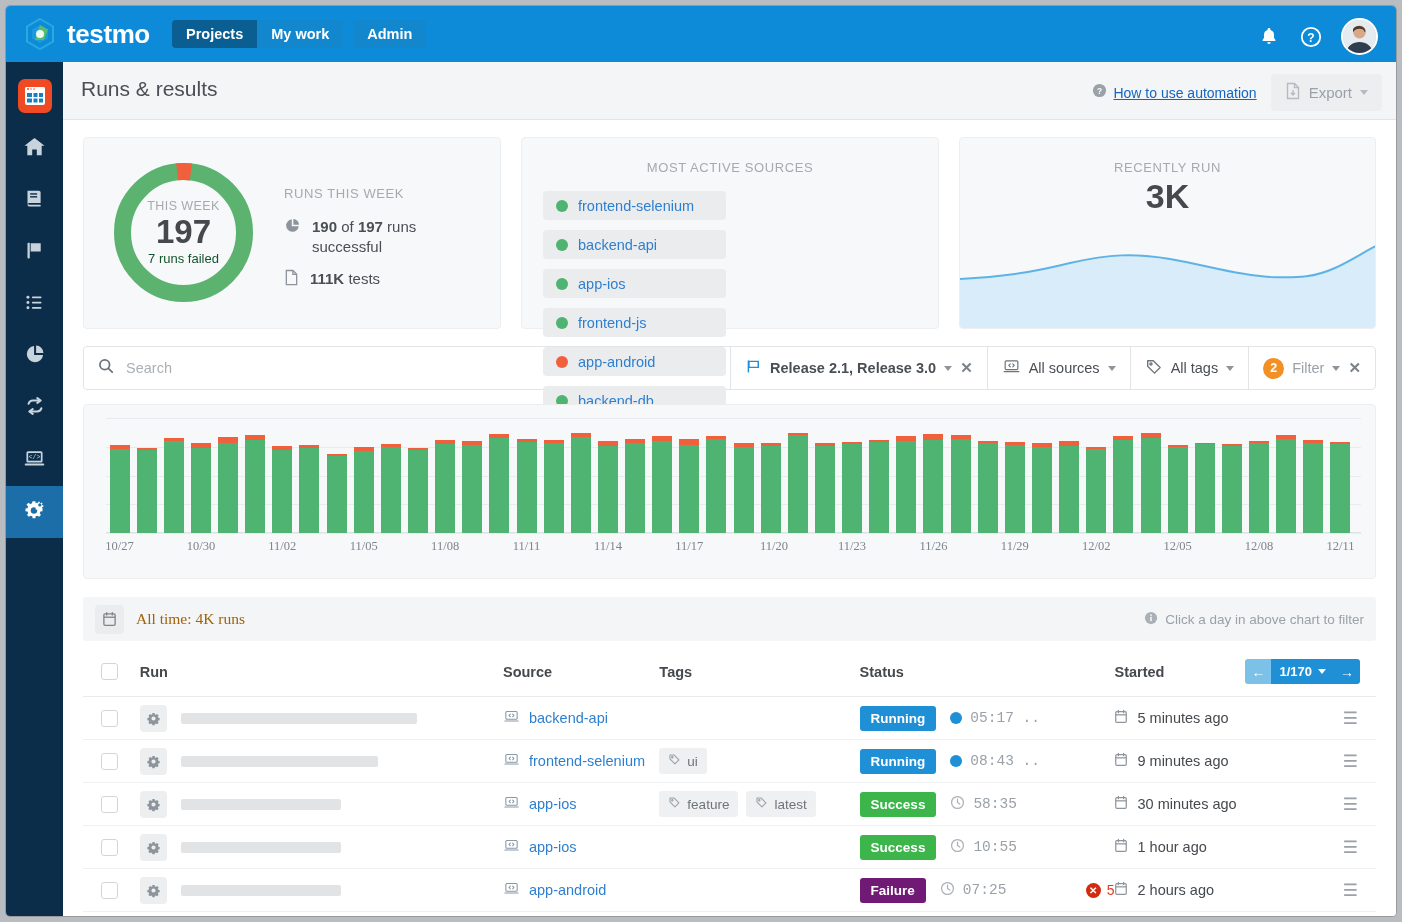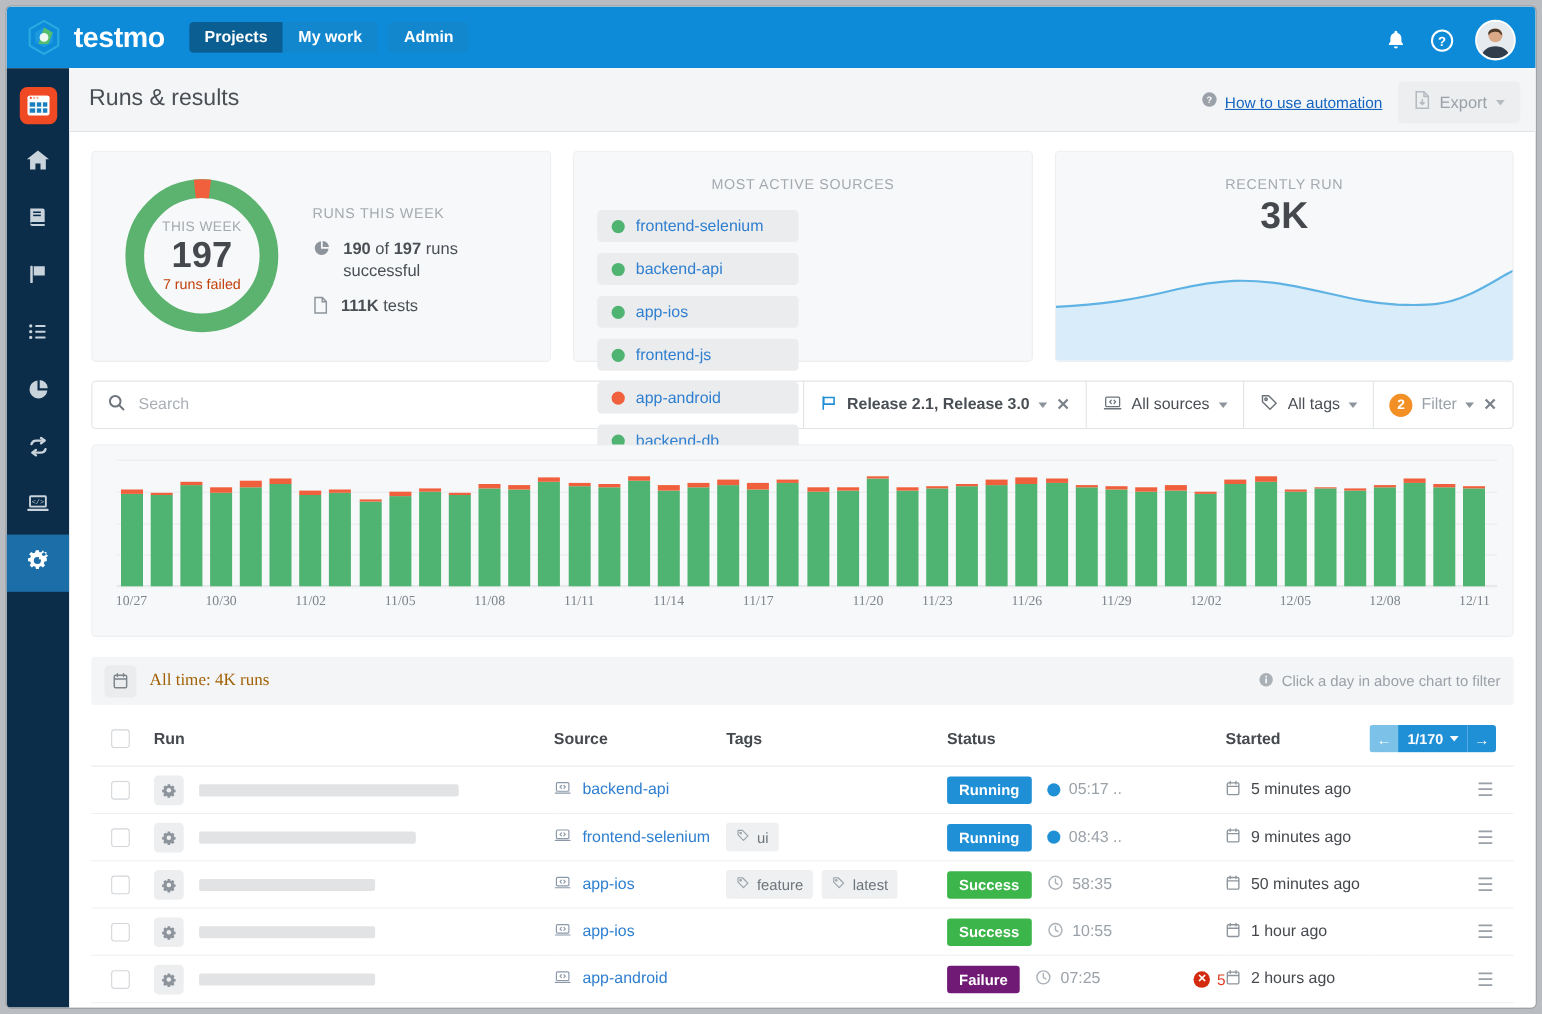--- a/index.html
+++ b/index.html
@@ -51,21 +51,21 @@
   .card{background:#f7f8f9;border:1px solid #eceef0;border-radius:4px;height:190px;position:relative;}
   .card1{width:421px;}
   .card2{width:421px;}
   .card3{width:420px;overflow:hidden;}
   .cardtitle{text-align:center;color:#a4aab0;font-size:13px;letter-spacing:.6px;padding-top:22px;font-weight:400;}
 
   .donut-wrap{position:absolute;left:27px;top:22px;width:145px;height:145px;}
   .donut-center{position:absolute;left:0;top:0;width:145px;height:145px;display:flex;flex-direction:column;align-items:center;justify-content:center;}
   .dc-label{font-size:12.5px;color:#a4aab0;letter-spacing:.4px;}
   .dc-num{font-size:33px;font-weight:700;color:#45494e;line-height:38px;}
-  .dc-sub{font-size:13px;color:#c2410c;}
+  .dc-sub{font-size:13px;color:#14532d;}
   .runs-info{position:absolute;left:200px;top:48px;}
   .ri-title{color:#a4aab0;font-size:13px;letter-spacing:.6px;margin-bottom:16px;}
   .ri-row{display:flex;gap:11px;margin-bottom:12px;font-size:15px;color:#4a4f55;line-height:20px;max-width:170px;}
   .ri-row b{font-weight:700;}
 
   .src-grid{display:flex;flex-wrap:wrap;gap:10px;padding:16px 21px 0 21px;}
   .src-pill{width:183px;height:29px;background:#eaecee;border-radius:4px;display:flex;align-items:center;gap:10px;padding:0 13px;box-sizing:border-box;cursor:pointer;}
   .dot{width:12px;height:12px;border-radius:50%;flex:none;}
   .src-name{color:#2f7fd0;font-size:14.5px;}
 
@@ -109,21 +109,21 @@
   .c-check{width:46px;padding-left:18px !important;}
   .chk{width:15px;height:15px;border:1px solid #d2d6da;border-radius:3px;background:#fff;cursor:pointer;display:block;}
   .gear{width:27px;height:27px;border-radius:4px;background:#eceef0;display:flex;align-items:center;justify-content:center;cursor:pointer;}
   .namebar{height:11px;background:#e1e3e5;border-radius:2px;}
   .srccell{display:flex;align-items:center;gap:9px;color:#2f7fd0;font-size:14.5px;cursor:pointer;}
   .tag{display:inline-flex;align-items:center;gap:6px;background:#eef0f1;border-radius:3px;padding:5px 9px;font-size:13.5px;color:#6d747b;margin-right:8px;cursor:pointer;}
   .status{display:inline-block;border-radius:3px;color:#fff;font-size:13.5px;font-weight:700;padding:5px 11px;}
   .st-running{background:#1f8fd6;}
   .st-success{background:#3cb54a;}
   .st-failure{background:#701a75;}
-  .dur{display:flex;align-items:center;gap:8px;color:#9aa1a8;font-size:14.5px;}
+  .dur{display:flex;align-items:center;gap:8px;color:#9aa1a8;font-size:14.5px;font-family:Liberation Mono, monospace;}
   .dur .cdot{width:12px;height:12px;border-radius:50%;background:#1f8fd6;}
   .failcount{display:flex;align-items:center;gap:6px;color:#e03a1e;font-size:14px;}
   .failcount .x{width:15px;height:15px;border-radius:50%;background:#d32b0f;color:#fff;font-size:10px;display:flex;align-items:center;justify-content:center;font-weight:700;}
   .startcell{display:flex;align-items:center;gap:9px;color:#45494e;font-size:14.5px;}
   .burger{color:#9aa1a8;font-size:17px;cursor:pointer;text-align:right;padding-right:18px;}
 
   .pager{display:inline-flex;align-items:center;border-radius:3px;overflow:hidden;float:right;margin-right:16px;}
   .pg{background:#1f8fd6;color:#fff;display:flex;align-items:center;justify-content:center;height:25px;cursor:pointer;font-size:13px;}
   .pg.arrow{width:26px;font-size:14px;}
   .pg.left{background:#7cc1e8;}
@@ -635,21 +635,21 @@
             </div>
           <div class="xaxis" id="xaxis">
               <div class="xlab" style="left: 13.5652px;">10/27</div>
               <div class="xlab" style="left: 94.9565px;">10/30</div>
               <div class="xlab" style="left: 176.348px;">11/02</div>
               <div class="xlab" style="left: 257.739px;">11/05</div>
               <div class="xlab" style="left: 339.13px;">11/08</div>
               <div class="xlab" style="left: 420.522px;">11/11</div>
               <div class="xlab" style="left: 501.913px;">11/14</div>
               <div class="xlab" style="left: 583.304px;">11/17</div>
-              <div class="xlab" style="left: 683px;">11/20</div>
+              <div class="xlab" style="left: 668px;">11/20</div>
               <div class="xlab" style="left: 746.087px;">11/23</div>
               <div class="xlab" style="left: 827.478px;">11/26</div>
               <div class="xlab" style="left: 908.87px;">11/29</div>
               <div class="xlab" style="left: 990.261px;">12/02</div>
               <div class="xlab" style="left: 1071.65px;">12/05</div>
               <div class="xlab" style="left: 1153.04px;">12/08</div>
               <div class="xlab" style="left: 1234.43px;">12/11</div>
             </div>
         </div>
       </div>
@@ -855,21 +855,21 @@
                     <span style="flex:1"></span>
                   </div>
                 </td>
                 <td>
                   <span class="startcell">
                     <span><svg width="14" height="15" viewBox="0 0 16 17" fill="none" stroke="#8d949b" stroke-width="1.4">
                         <rect x="2" y="3" width="12" height="12.2" rx="1.3"></rect>
                         <path d="M5 1.6v2.6M11 1.6v2.6" stroke-linecap="round"></path>
                         <path d="M2 6.6h12"></path>
                       </svg></span>
-                    <span>50 minutes ago</span>
+                    <span>30 minutes ago</span>
                   </span>
                 </td>
                 <td class="burger">☰</td>
               </tr>
               <tr>
                 <td class="c-check">
                   <span class="chk"></span>
                 </td>
                 <td>
                   <div style="display:flex;align-items:center;gap:14px">

